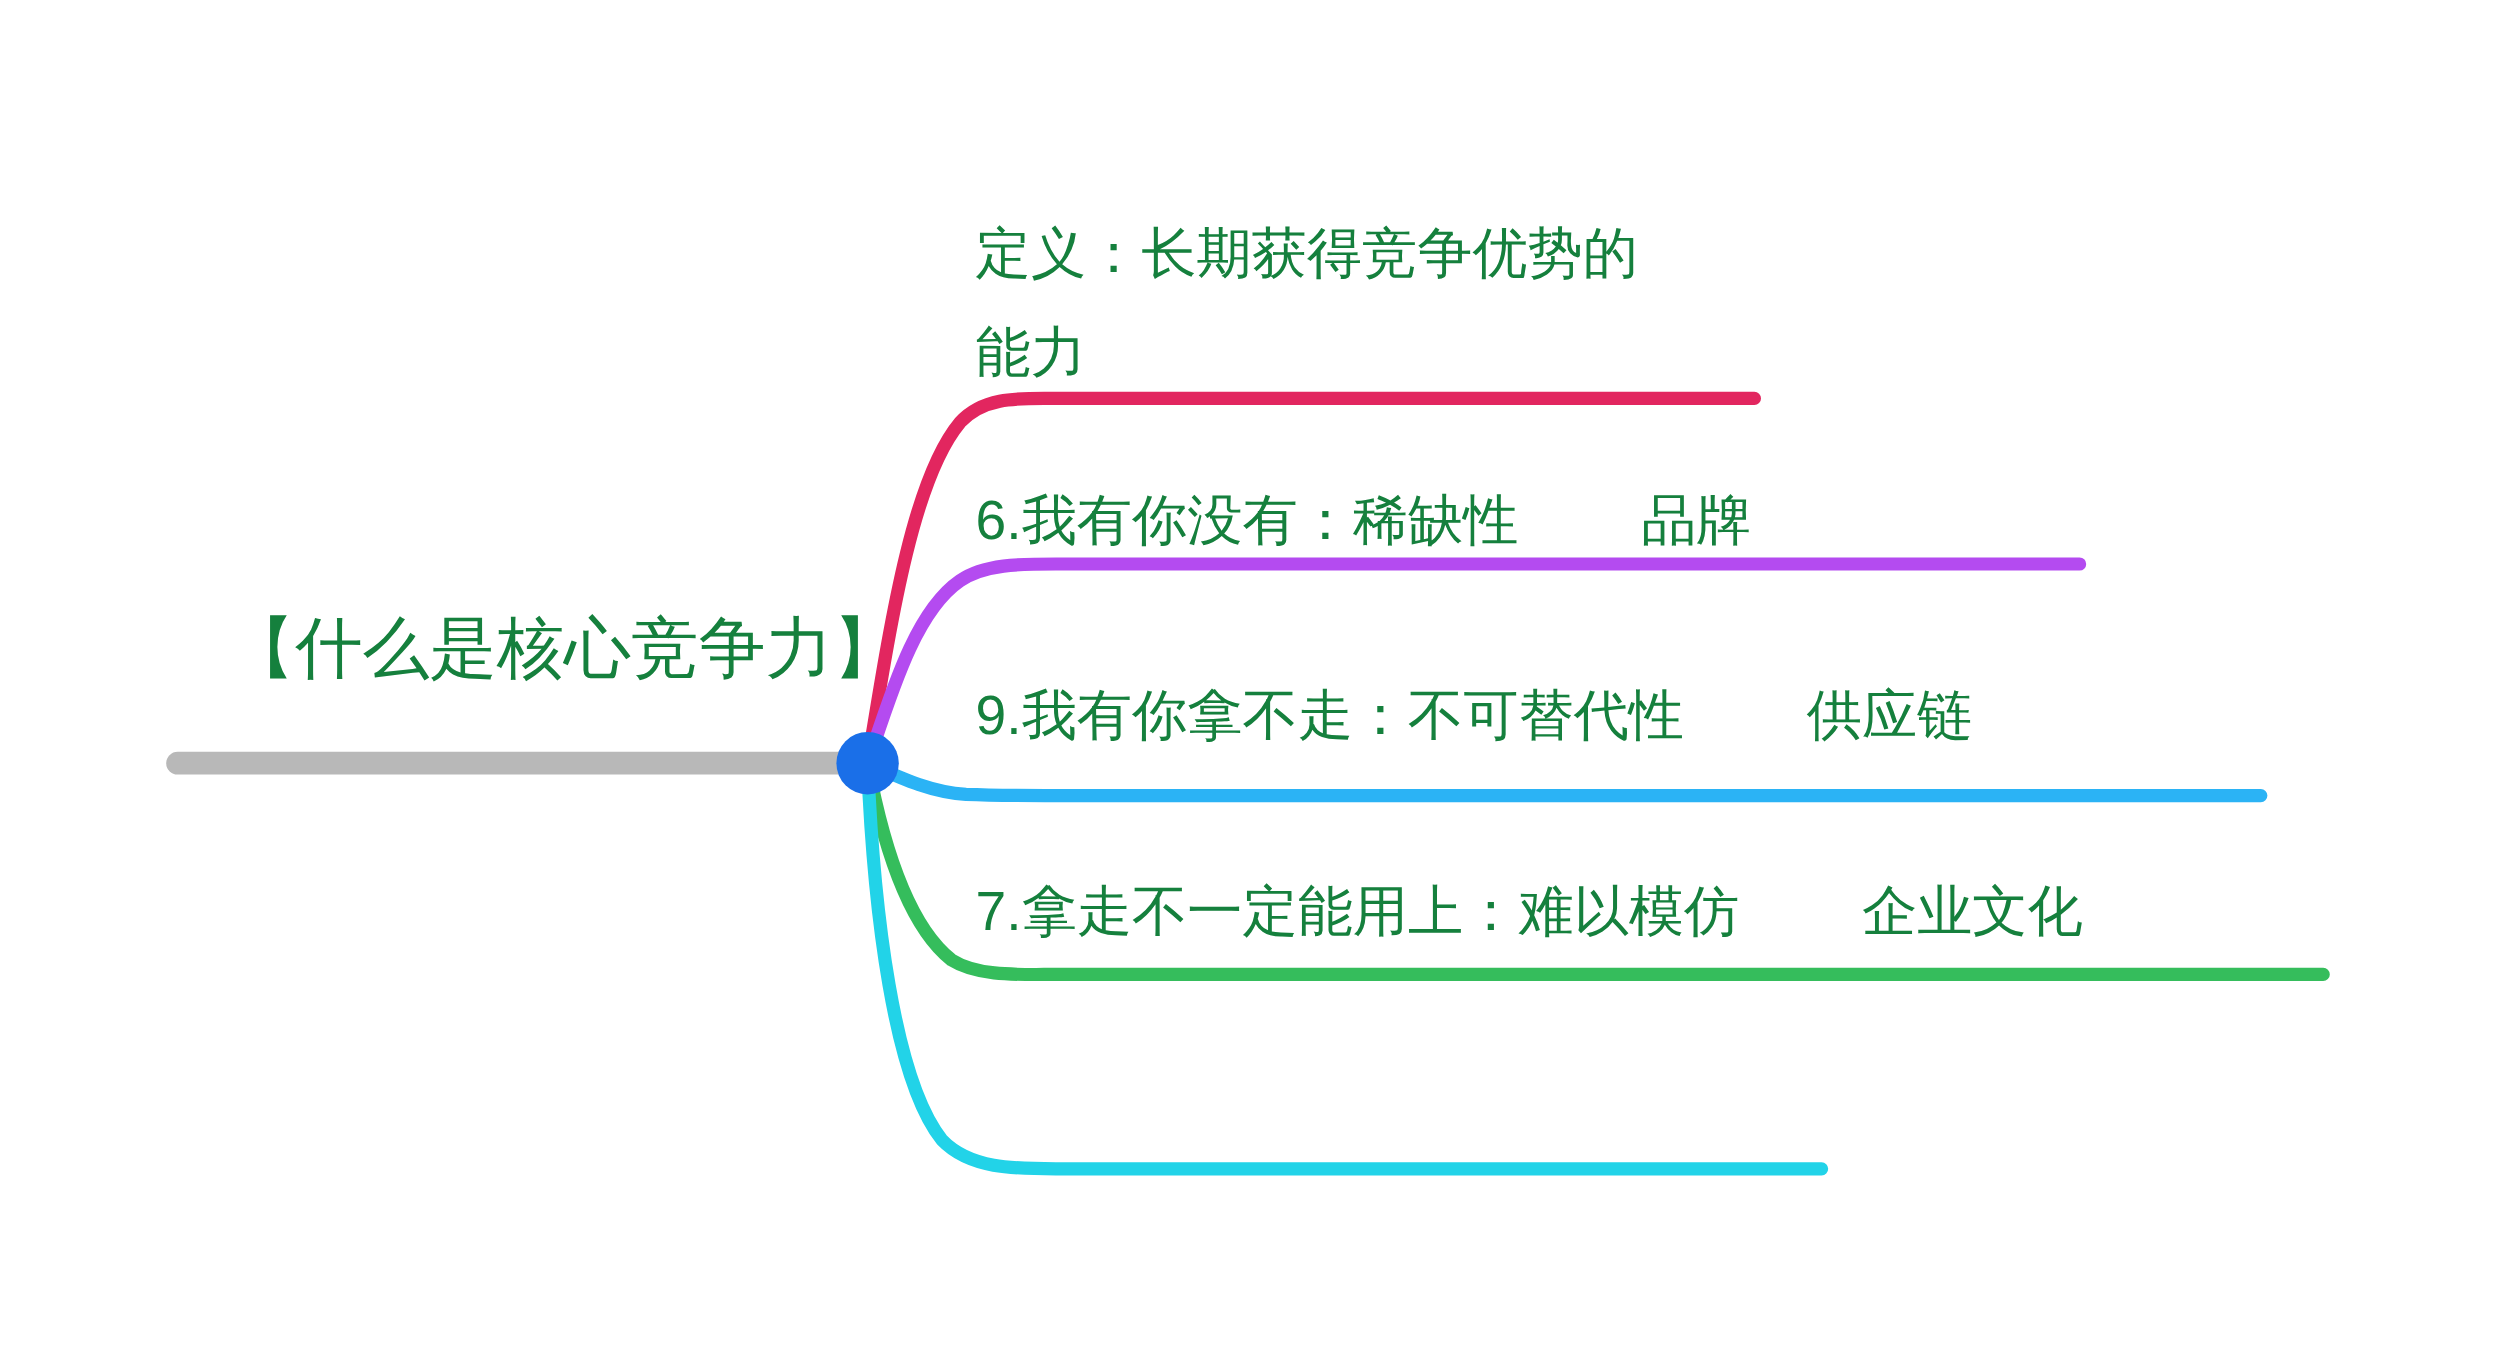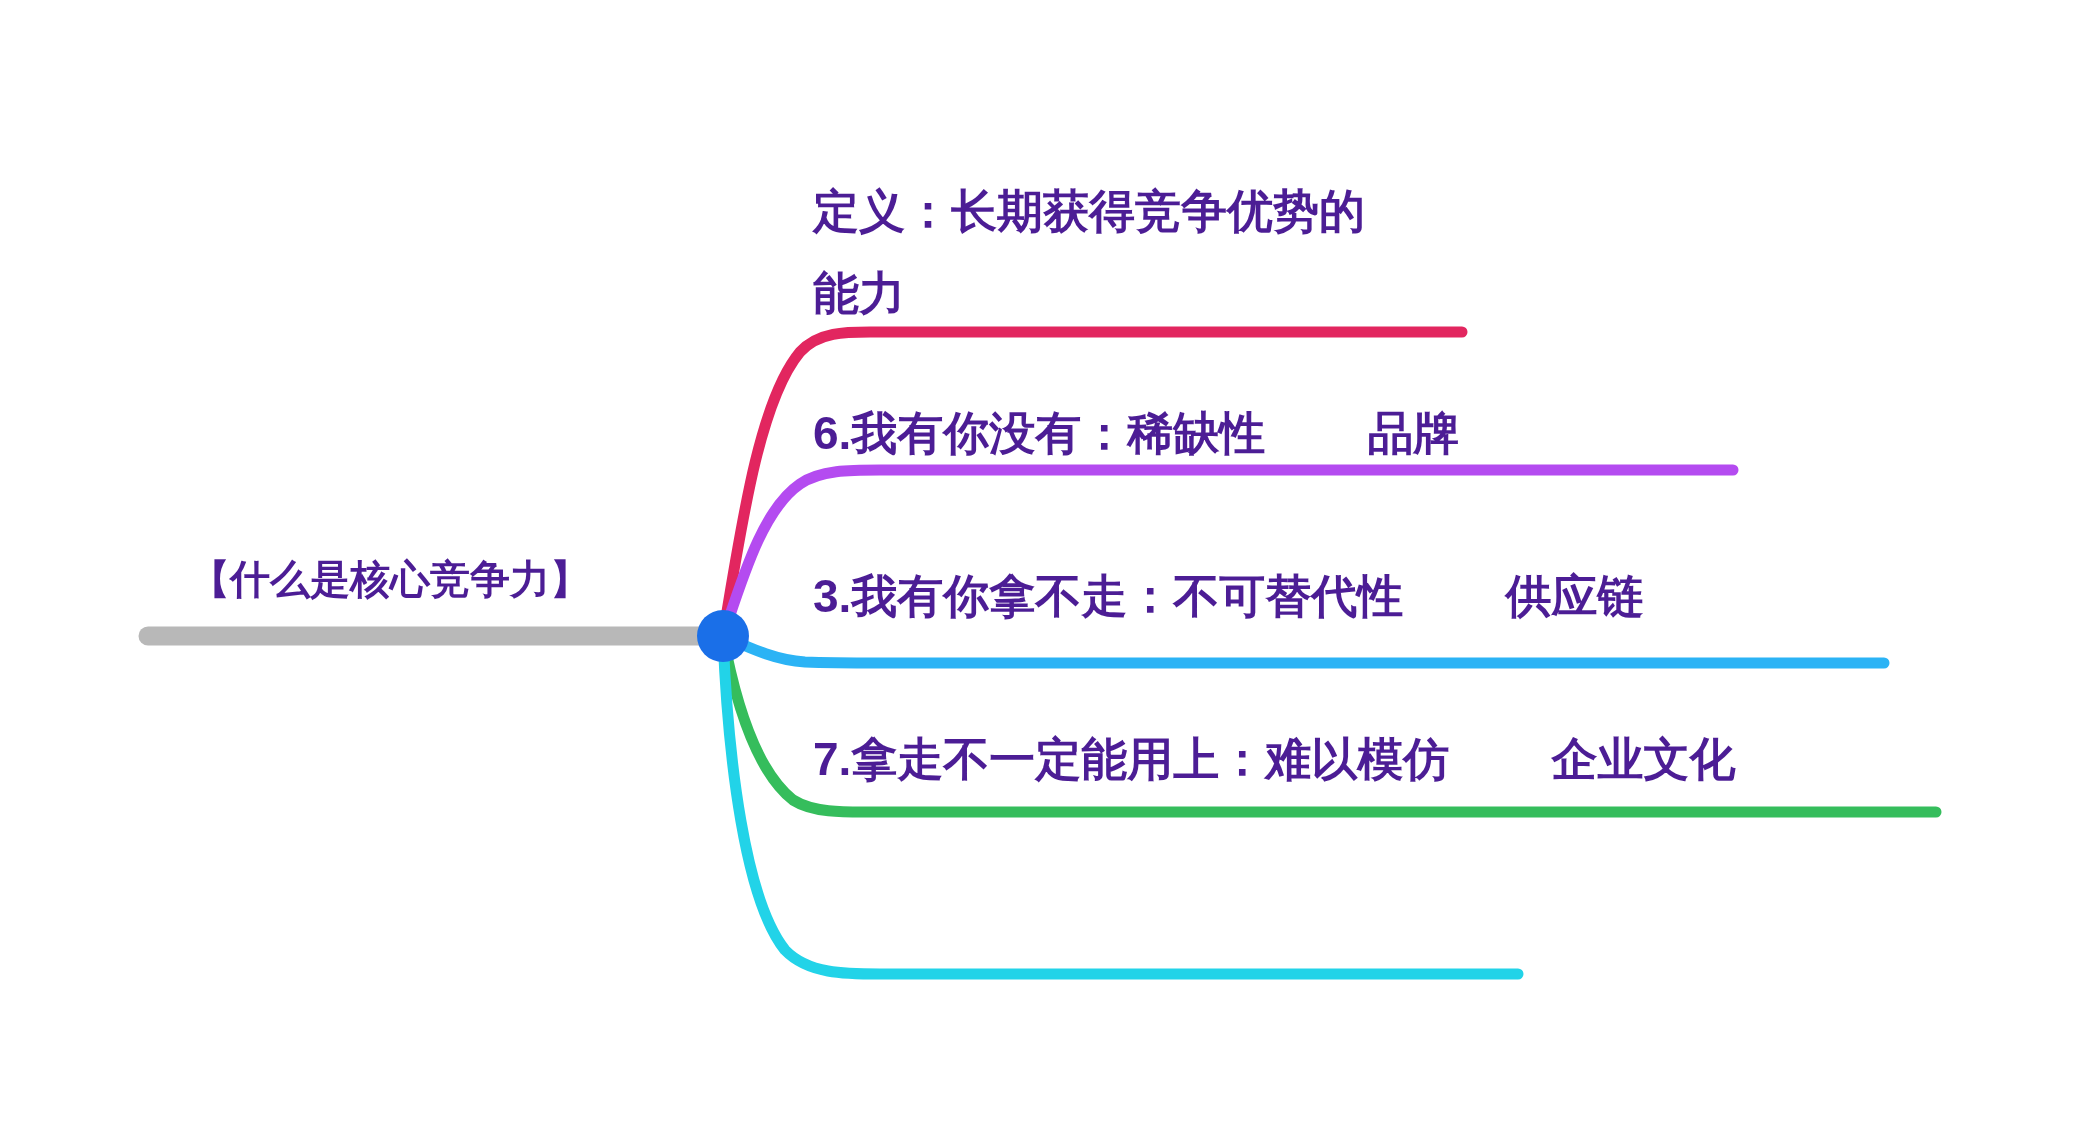--- a/index.html
+++ b/index.html
@@ -19,31 +19,31 @@
   }
   #wires {
     position: absolute;
     top: 0;
     left: 0;
     width: 2080px;
     height: 1139px;
   }
   .node-label {
     position: absolute;
-    color: #4c1d95;
+    color: #15803d;
     font-size: 46px;
     line-height: 82px;
     white-space: pre;
     letter-spacing: 0px;
-    font-weight: 700;
+    font-weight: 400;
   }
   #root-label {
     left: 190px;
-    top: 549px;
-    font-size: 40px;
+    top: 510px;
+    font-size: 56px;
     line-height: 60px;
   }
   #b1-label { left: 813px; top: 170px; }
   #b2-label { left: 813px; top: 392px; }
   #b3-label { left: 813px; top: 555px; }
   #b4-label { left: 813px; top: 718px; }
   #b5-label { left: 813px; top: 882px; }
 </style>
 </head>
 <body>
@@ -67,18 +67,18 @@
     <circle id="node-root" cx="723" cy="636" r="26" fill="#1a6fe8"></circle>
   </svg>
 
   <div class="node-label" id="root-label">【什么是核心竞争力】</div>
 
   <div class="node-label" id="b1-label">定义：长期获得竞争优势的
 能力</div>
 
   <div class="node-label" id="b2-label">6.我有你没有：稀缺性        品牌</div>
 
-  <div class="node-label" id="b3-label">3.我有你拿不走：不可替代性        供应链</div>
+  <div class="node-label" id="b3-label">9.我有你拿不走：不可替代性        供应链</div>
 
   <div class="node-label" id="b4-label">7.拿走不一定能用上：难以模仿        企业文化</div>
 
 
 </div>
 
 </body></html>

